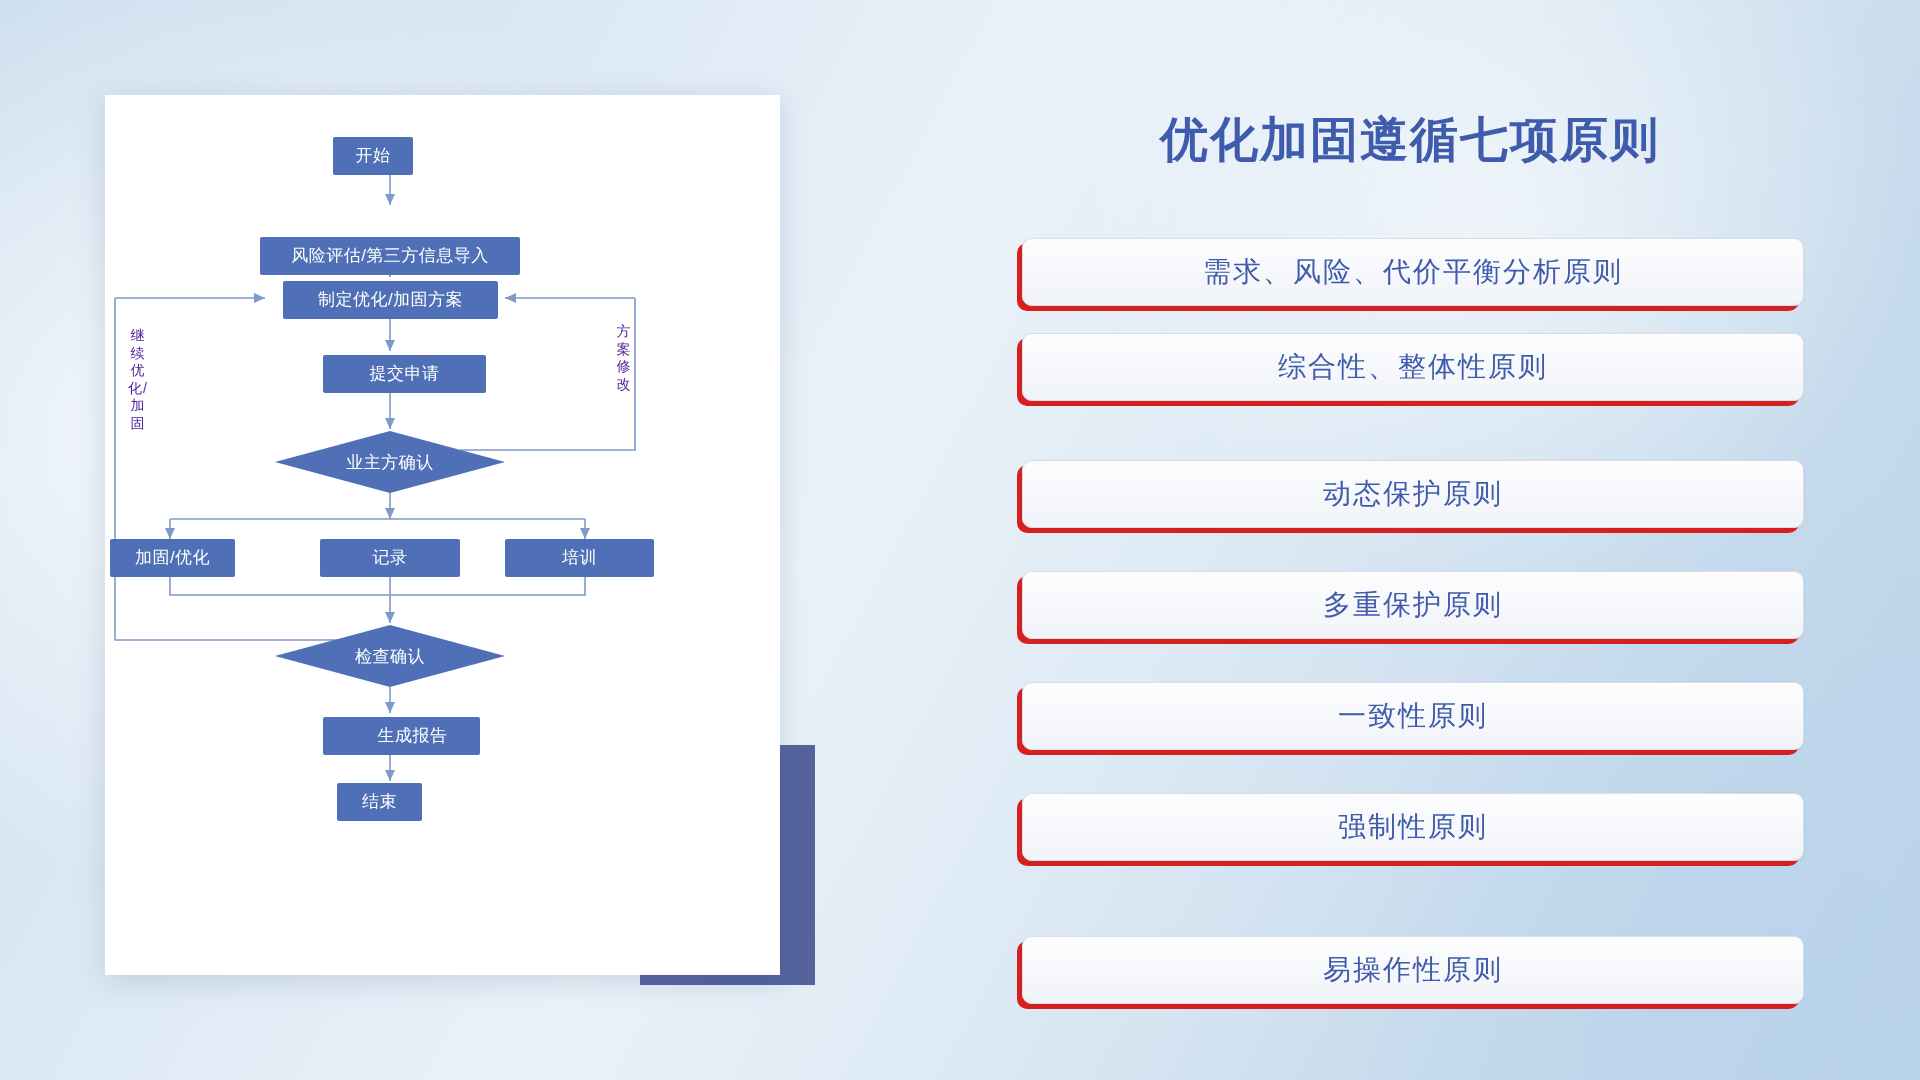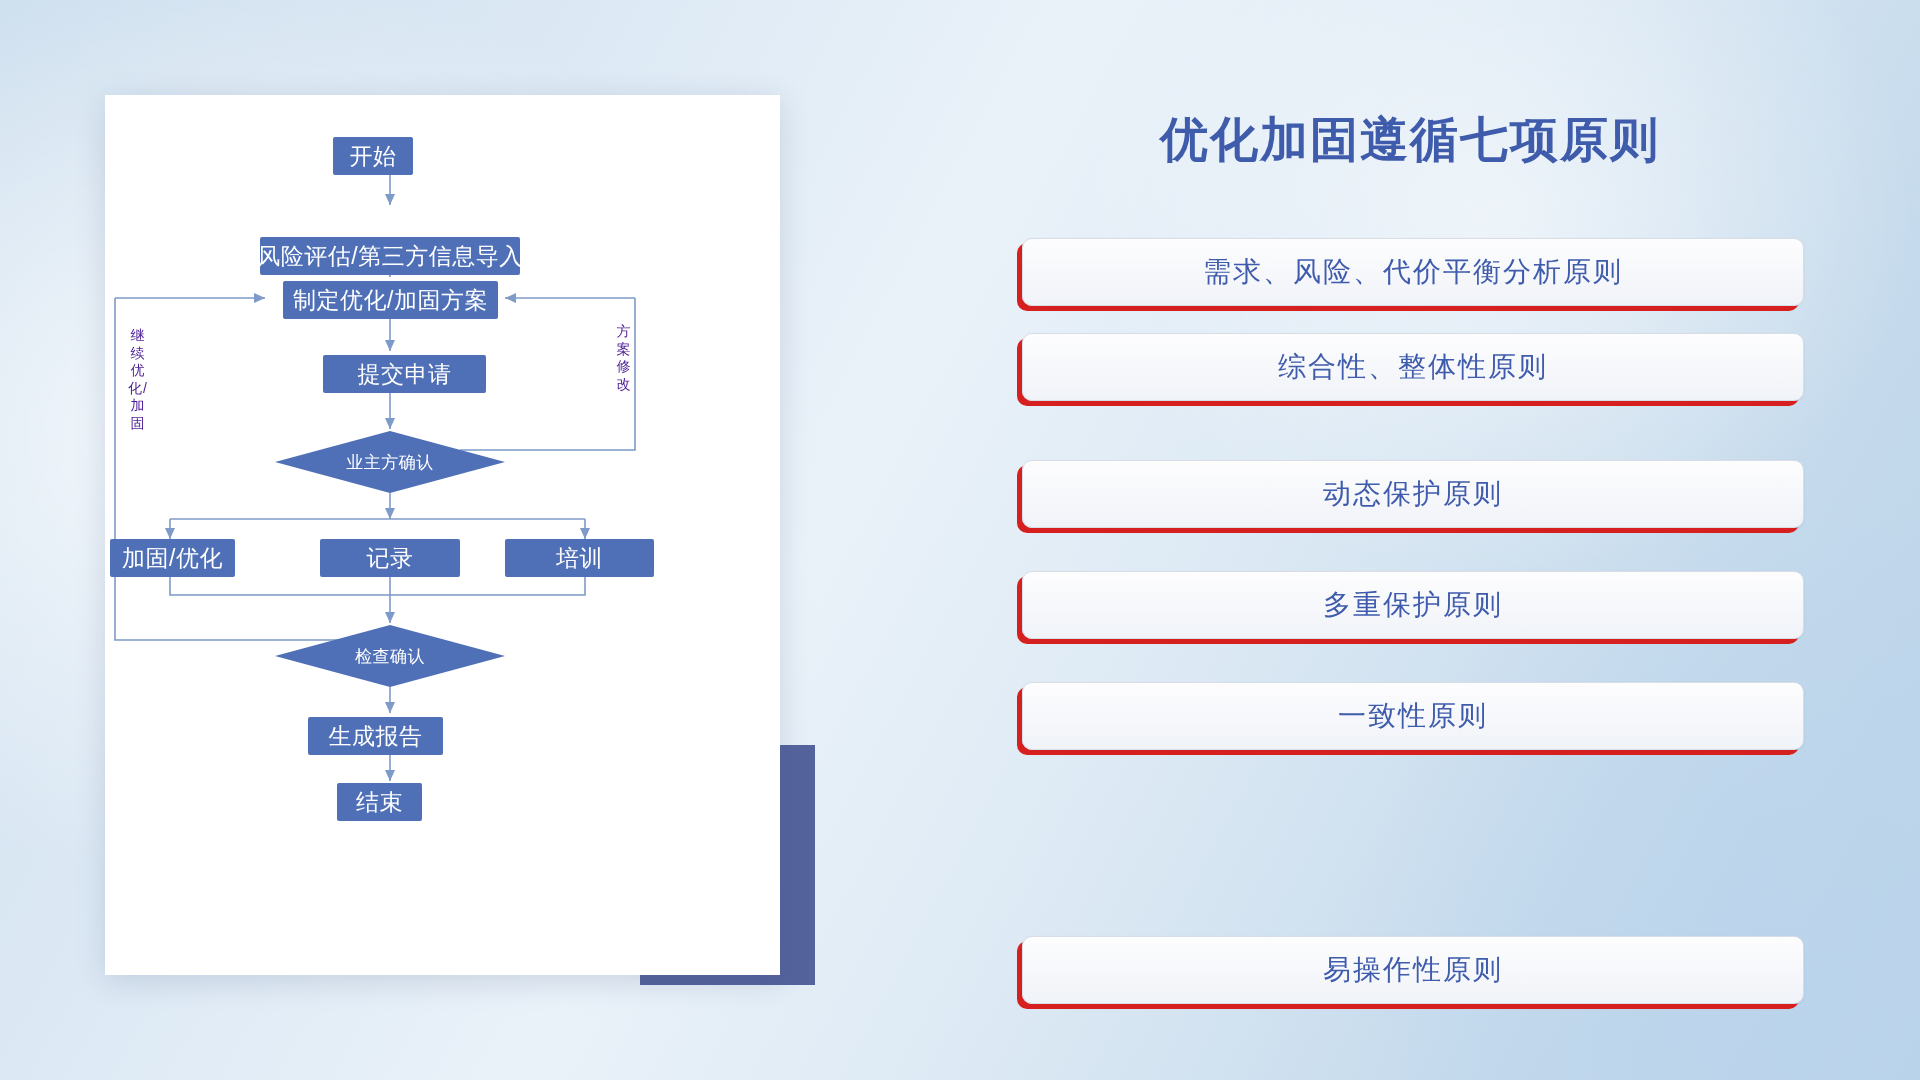--- a/index.html
+++ b/index.html
@@ -43,21 +43,21 @@
     box-shadow: 0 6px 28px rgba(60,80,120,0.18);
   }
   .flow-canvas {
     position: absolute;
     inset: 0;
   }
   .node {
     position: absolute;
     background: #4f70b7;
     color: #ffffff;
-    font-size: 23px;
+    font-size: 17px;
     line-height: 1.15;
     display: flex;
     align-items: center;
     justify-content: center;
     text-align: center;
     white-space: nowrap;
     letter-spacing: 0.5px;
   }
   .node.rect {
     height: 38px;
@@ -204,21 +204,21 @@
       <span>培训</span>
     </div>
 
     <div class="diamond-wrap" style="left:170px; top:530px; width:230px; height:62px;">
       <svg width="230" height="62" viewBox="0 0 230 62">
         <polygon points="115,0 230,31 115,62 0,31" fill="#4f70b7"></polygon>
       </svg>
       <div class="diamond-label">检查确认</div>
     </div>
 
-    <div class="node rect" style="left:203px; top:622px; width:135px;">
+    <div class="node rect" style="left:218px; top:622px; width:135px;padding-left:22px;">
       <span>生成报告</span>
     </div>
 
     <div class="node rect" style="left:232px; top:688px; width:85px;">
       <span>结束</span>
     </div>
 
     <div class="side-label" style="left:22px; top:232px;">
       <span>继续优化/加固</span>
     </div>
@@ -238,17 +238,20 @@
   </div>
   <div class="principle" style="top:460px;">
     <span>动态保护原则</span>
   </div>
   <div class="principle" style="top:571px;">
     <span>多重保护原则</span>
   </div>
   <div class="principle" style="top:682px;">
     <span>一致性原则</span>
   </div>
+  <div class="principle" style="top:793px;">
+    <span>强制性原则</span>
+  </div>
   <div class="principle" style="top:936px;">
     <span>易操作性原则</span>
   </div>
 
 </div>
 
 </body></html>

